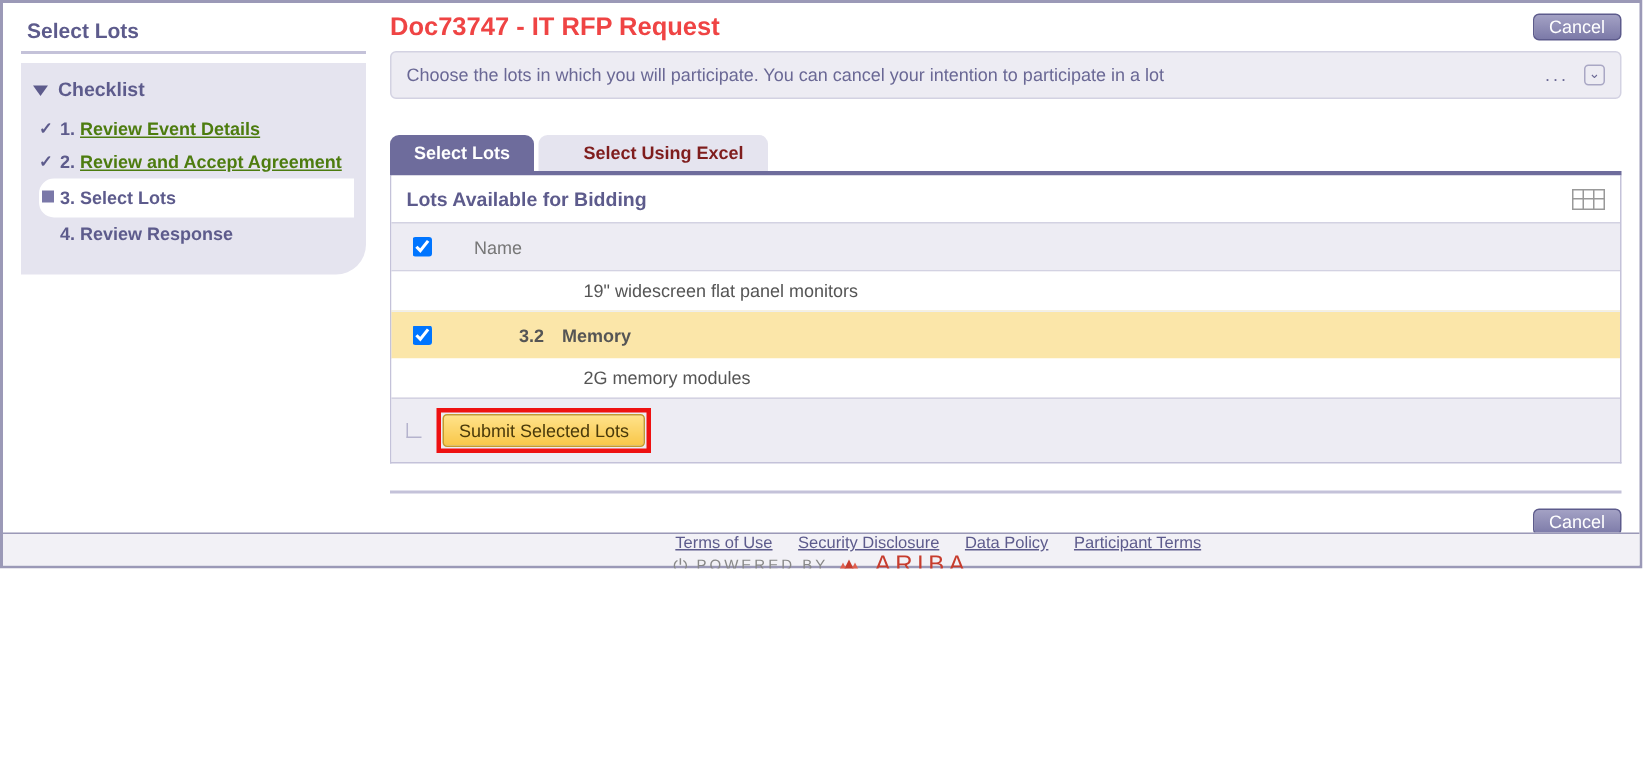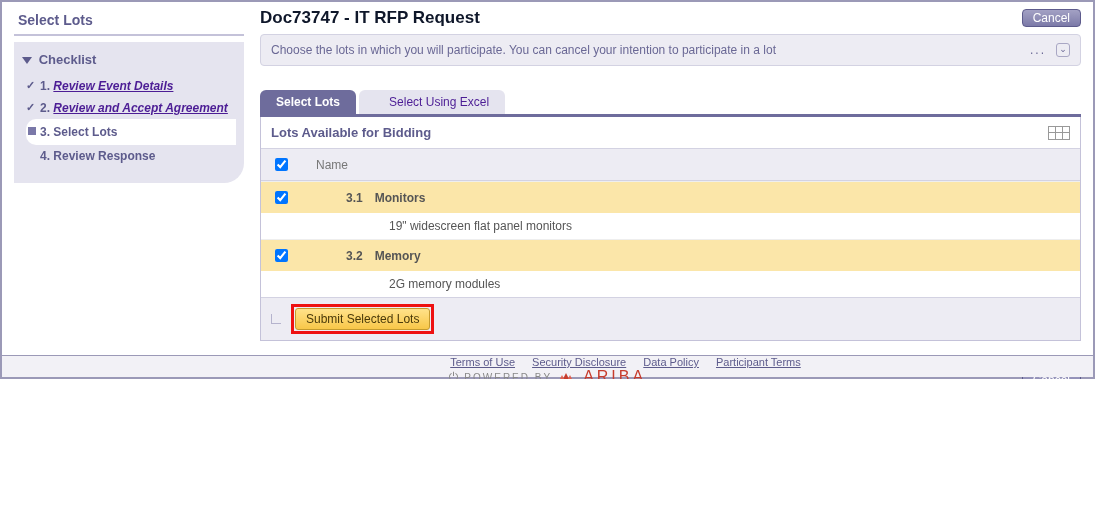--- a/index.html
+++ b/index.html
@@ -66,23 +66,22 @@
     font-size: 12px;
   }
   .chk-list li .mk {
     position: absolute;
     left: 0;
     top: 4px;
     font-size: 11px;
     color: #5d5b8c;
   }
   .chk-list li a {
-    color: #4c1d95;
+    color: #4d7c0f;
     text-decoration: underline;
-    font-style: italic;
   }
   .chk-list li.active {
     background: #fff;
     border-radius: 10px 0 0 10px;
     padding-top: 6px; padding-bottom: 6px;
   }
   .chk-list li.active .mk.square {
     width: 8px; height: 8px;
     background: #7a78a8;
     display: inline-block;
@@ -97,21 +96,21 @@
   }
   .doc-header {
     display: flex;
     justify-content: space-between;
     align-items: center;
     padding-bottom: 6px;
   }
   .doc-title {
     font-size: 17px;
     font-weight: bold;
-    color: #0f172a;
+    color: #ef4444;
   }
   .btn-cancel {
     background: linear-gradient(#a3a1c4, #7c7aa8);
     border: 1px solid #5d5b8c;
     border-radius: 4px;
     color: #fff;
     padding: 1px 10px;
     font-size: 12px;
     cursor: pointer;
   }
@@ -149,22 +148,22 @@
     border-radius: 6px 6px 0 0;
     margin-right: 3px;
     cursor: pointer;
   }
   .tab.active {
     background: #6e6c9c;
     color: #fff;
   }
   .tab.inactive {
     background: #e5e4ef;
-    color: #4c1d95;
-    font-weight: normal;
+    color: #7f1d1d;
+    font-weight: bold;
     padding-left: 30px;
   }
   .tab-underline {
     border-top: 3px solid #6e6c9c;
   }
   .panel {
     border: 1px solid #c4c2d9;
     border-top: none;
   }
   .panel-header {
@@ -360,25 +359,20 @@
       <div class="panel">
         <div class="panel-header">
           <span>Lots Available for Bidding</span>
           <span class="grid-icon"></span>
         </div>
         <div class="col-header">
           <input type="checkbox" checked="" style="">
           <span>Name</span>
         </div>
 
-        <div class="row lot">
-          <input type="checkbox" checked="" style="">
-          <span class="lot-num">3.1</span>
-          <span>Monitors</span>
-        </div>
         <div class="row desc">
           <span>19" widescreen flat panel monitors</span>
         </div>
 
         <div class="row lot">
           <input type="checkbox" checked="" style="">
           <span class="lot-num">3.2</span>
           <span>Memory</span>
         </div>
         <div class="row desc">

